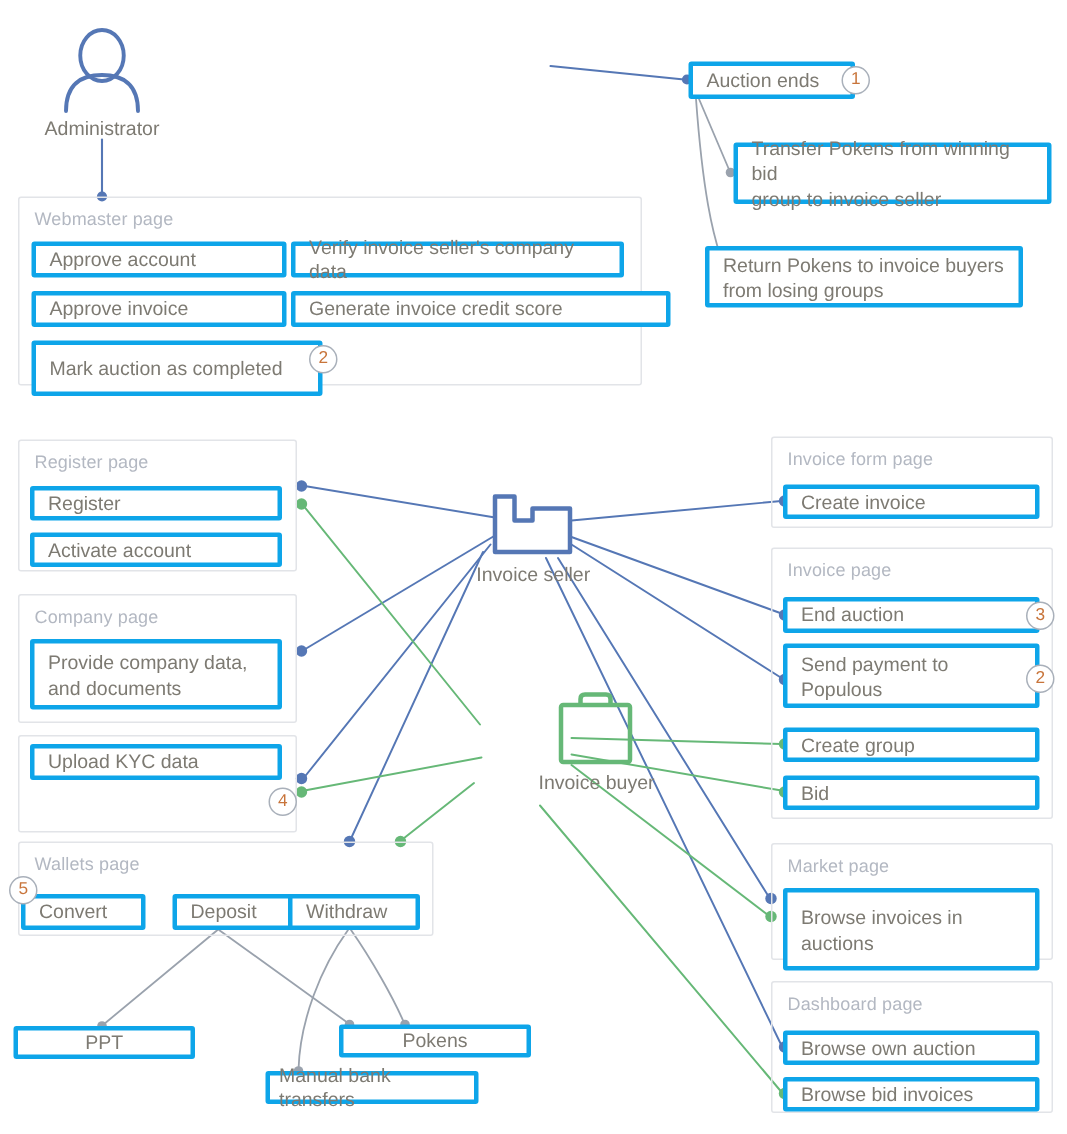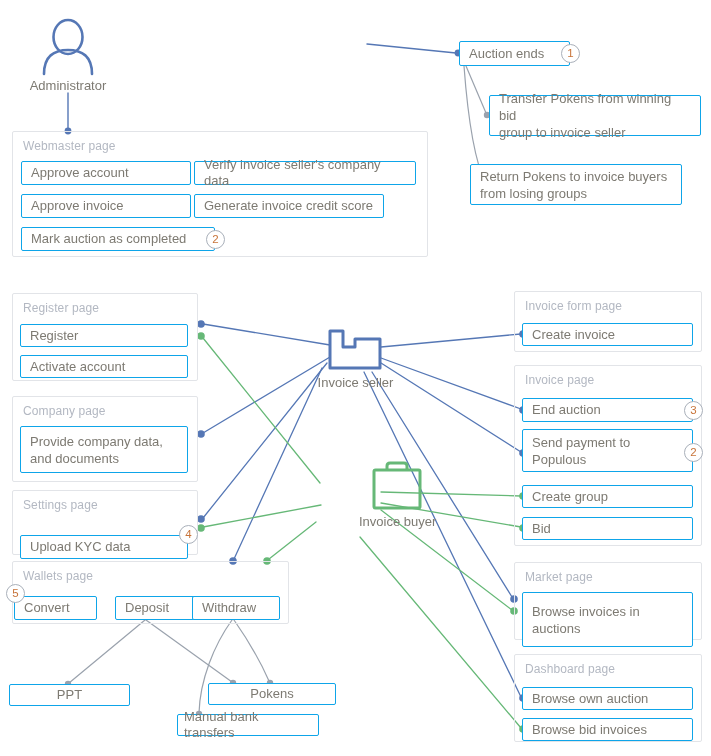--- a/index.html
+++ b/index.html
@@ -47,21 +47,21 @@
     top: 7px;
     font-size: 12px;
     color: #b3b8c2;
     letter-spacing: .1px;
     white-space: nowrap;
   }
 
   
   .box {
     position: absolute;
-    border: 1px solid #0ea5e9;
+    border: 3px solid #0ea5e9;
     border-radius: 2px;
     box-sizing: border-box;
     background: #ffffff;
     color: #7d7a72;
     font-size: 13px;
     line-height: 16px;
     display: flex;
     align-items: center;
     padding: 0 9px;
     white-space: pre-line;
@@ -224,24 +224,24 @@
   </div>
   <div class="box" style="left:21px; top:161px; width:170px; height:24px;">
     <span>Approve account</span>
   </div>
   <div class="box" style="left:194px; top:161px; width:222px; height:24px;">
     <span>Verify invoice seller's company data</span>
   </div>
   <div class="box" style="left:21px; top:194px; width:170px; height:24px;">
     <span>Approve invoice</span>
   </div>
-  <div class="box" style="left:194px; top:194px; width:190px; height:24px;align-items:center;">
+  <div class="box" style="left:194px; top:194px; width:253px; height:24px;align-items:center;">
     <span>Generate invoice credit score</span>
   </div>
-  <div class="box" style="left:21px; top:227px; width:194px; height:24px;">
+  <div class="box" style="left:21px; top:227px; width:194px; height:37px;">
     <span>Mark auction as completed</span>
   </div>
   <div class="badge" style="left:206px; top:230px;">2</div>
 
   <div class="panel" style="left:12px; top:293px; width:186px; height:88px;">
     <div class="panel-title">Register page</div>
   </div>
   <div class="box" style="left:20px; top:324px; width:168px; height:23px;">
     <span>Register</span>
   </div>
@@ -253,21 +253,21 @@
     <div class="panel-title">Company page</div>
   </div>
   <div class="box two-line" style="left:20px; top:426px; width:168px; height:47px;">
     <span>Provide company data,
 and documents</span>
   </div>
 
   <div class="panel" style="left:12px; top:490px; width:186px; height:65px;">
     <div class="panel-title">Settings page</div>
   </div>
-  <div class="box" style="left:20px; top:496px; width:168px; height:24px;margin-top:39px;">
+  <div class="box" style="left:20px; top:496px; width:168px; height:24px;">
     <span>Upload KYC data</span>
   </div>
   <div class="badge" style="left:179px; top:525px;">4</div>
 
   <div class="panel" style="left:12px; top:561px; width:277px; height:63px;">
     <div class="panel-title">Wallets page</div>
   </div>
   <div class="badge" style="left:6px; top:584px;">5</div>
   <div class="box" style="left:14px; top:596px; width:83px; height:24px;">
     <span>Convert</span>
@@ -275,21 +275,21 @@
   <div class="box" style="left:115px; top:596px; width:85px; height:24px;">
     <span>Deposit</span>
   </div>
   <div class="box" style="left:192px; top:596px; width:88px; height:24px;">
     <span>Withdraw</span>
   </div>
 
   <div class="box center" style="left:9px; top:684px; width:121px; height:22px;">
     <span>PPT</span>
   </div>
-  <div class="box center" style="left:208px; top:683px; width:128px; height:22px;">
+  <div class="box center" style="left:226px; top:683px; width:128px; height:22px;">
     <span>Pokens</span>
   </div>
   <div class="box center" style="left:177px; top:714px; width:142px; height:22px;">
     <span>Manual bank transfers</span>
   </div>
 
   <div class="panel" style="left:514px; top:291px; width:188px; height:61px;">
     <div class="panel-title">Invoice form page</div>
   </div>
   <div class="box" style="left:522px; top:323px; width:171px; height:23px;">

